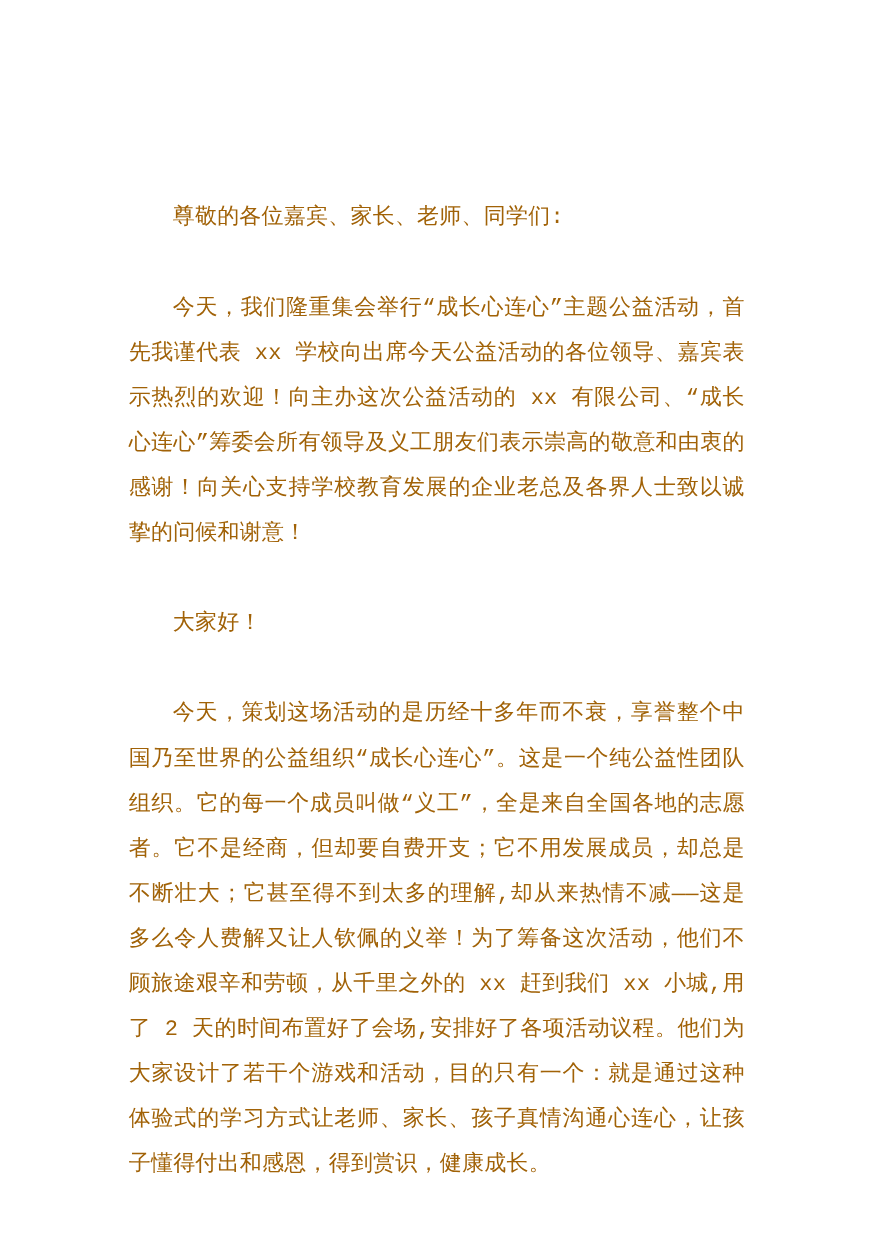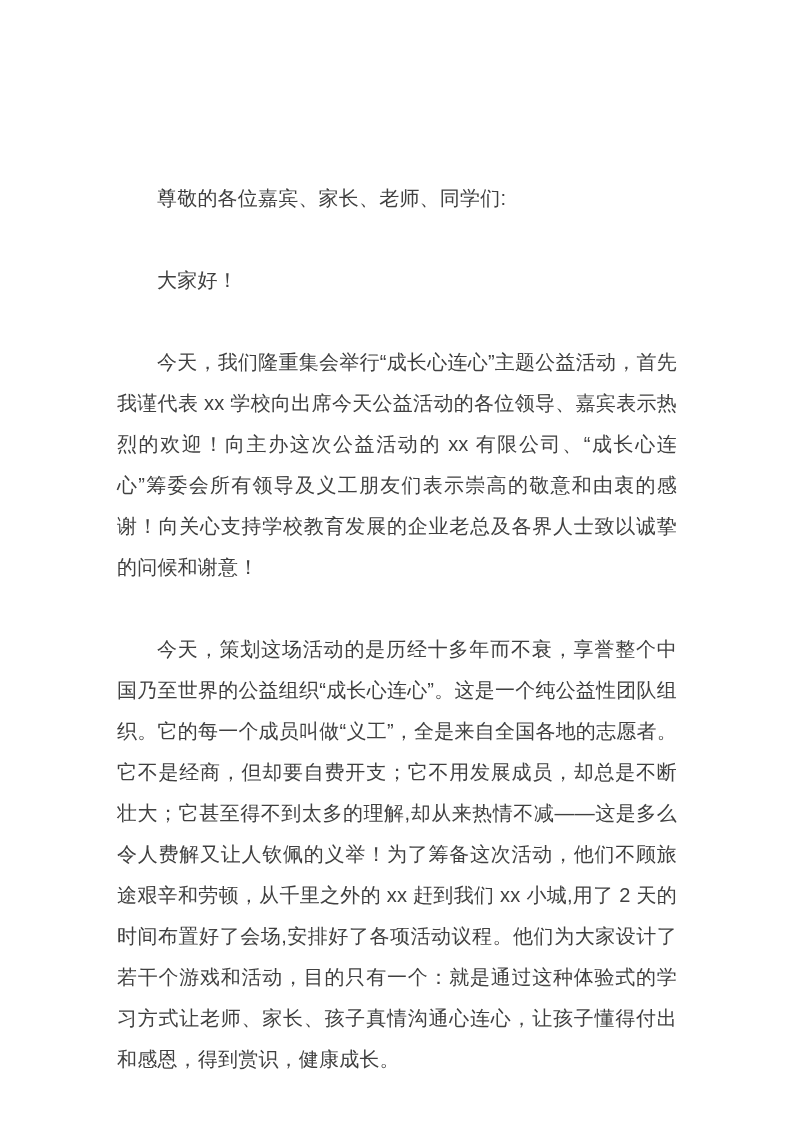--- a/index.html
+++ b/index.html
@@ -12,33 +12,33 @@
     box-sizing: border-box;
     width: 793px;
     height: 1122px;
     background: #ffffff;
     padding: 178px 116px 0 117px;
     overflow: hidden;
   }
   .doc-para {
     margin: 0;
     padding: 0;
-    font-family: Liberation Sans, sans-serif;
+    font-family: Liberation Mono, monospace;
     font-size: 20px;
     line-height: 41px;
-    color: #404040;
+    color: #a16207;
     text-align: justify;
     text-indent: 2em;
     letter-spacing: 0.2px;
   }
   .doc-para + .doc-para {
     margin-top: 41px;
   }
 </style>
 </head>
 <body>
 
 <div class="page">
   <p class="doc-para">尊敬的各位嘉宾、家长、老师、同学们:</p>
+  <p class="doc-para">今天，我们隆重集会举行“成长心连心”主题公益活动，首先我谨代表 xx 学校向出席今天公益活动的各位领导、嘉宾表示热烈的欢迎！向主办这次公益活动的 xx 有限公司、“成长心连心”筹委会所有领导及义工朋友们表示崇高的敬意和由衷的感谢！向关心支持学校教育发展的企业老总及各界人士致以诚挚的问候和谢意！</p>
   <p class="doc-para">大家好！</p>
-  <p class="doc-para">今天，我们隆重集会举行“成长心连心”主题公益活动，首先我谨代表 xx 学校向出席今天公益活动的各位领导、嘉宾表示热烈的欢迎！向主办这次公益活动的 xx 有限公司、“成长心连心”筹委会所有领导及义工朋友们表示崇高的敬意和由衷的感谢！向关心支持学校教育发展的企业老总及各界人士致以诚挚的问候和谢意！</p>
   <p class="doc-para">今天，策划这场活动的是历经十多年而不衰，享誉整个中国乃至世界的公益组织“成长心连心”。这是一个纯公益性团队组织。它的每一个成员叫做“义工”，全是来自全国各地的志愿者。它不是经商，但却要自费开支；它不用发展成员，却总是不断壮大；它甚至得不到太多的理解,却从来热情不减——这是多么令人费解又让人钦佩的义举！为了筹备这次活动，他们不顾旅途艰辛和劳顿，从千里之外的 xx 赶到我们 xx 小城,用了 2 天的时间布置好了会场,安排好了各项活动议程。他们为大家设计了若干个游戏和活动，目的只有一个：就是通过这种体验式的学习方式让老师、家长、孩子真情沟通心连心，让孩子懂得付出和感恩，得到赏识，健康成长。</p>
 </div>
 
 </body></html>

